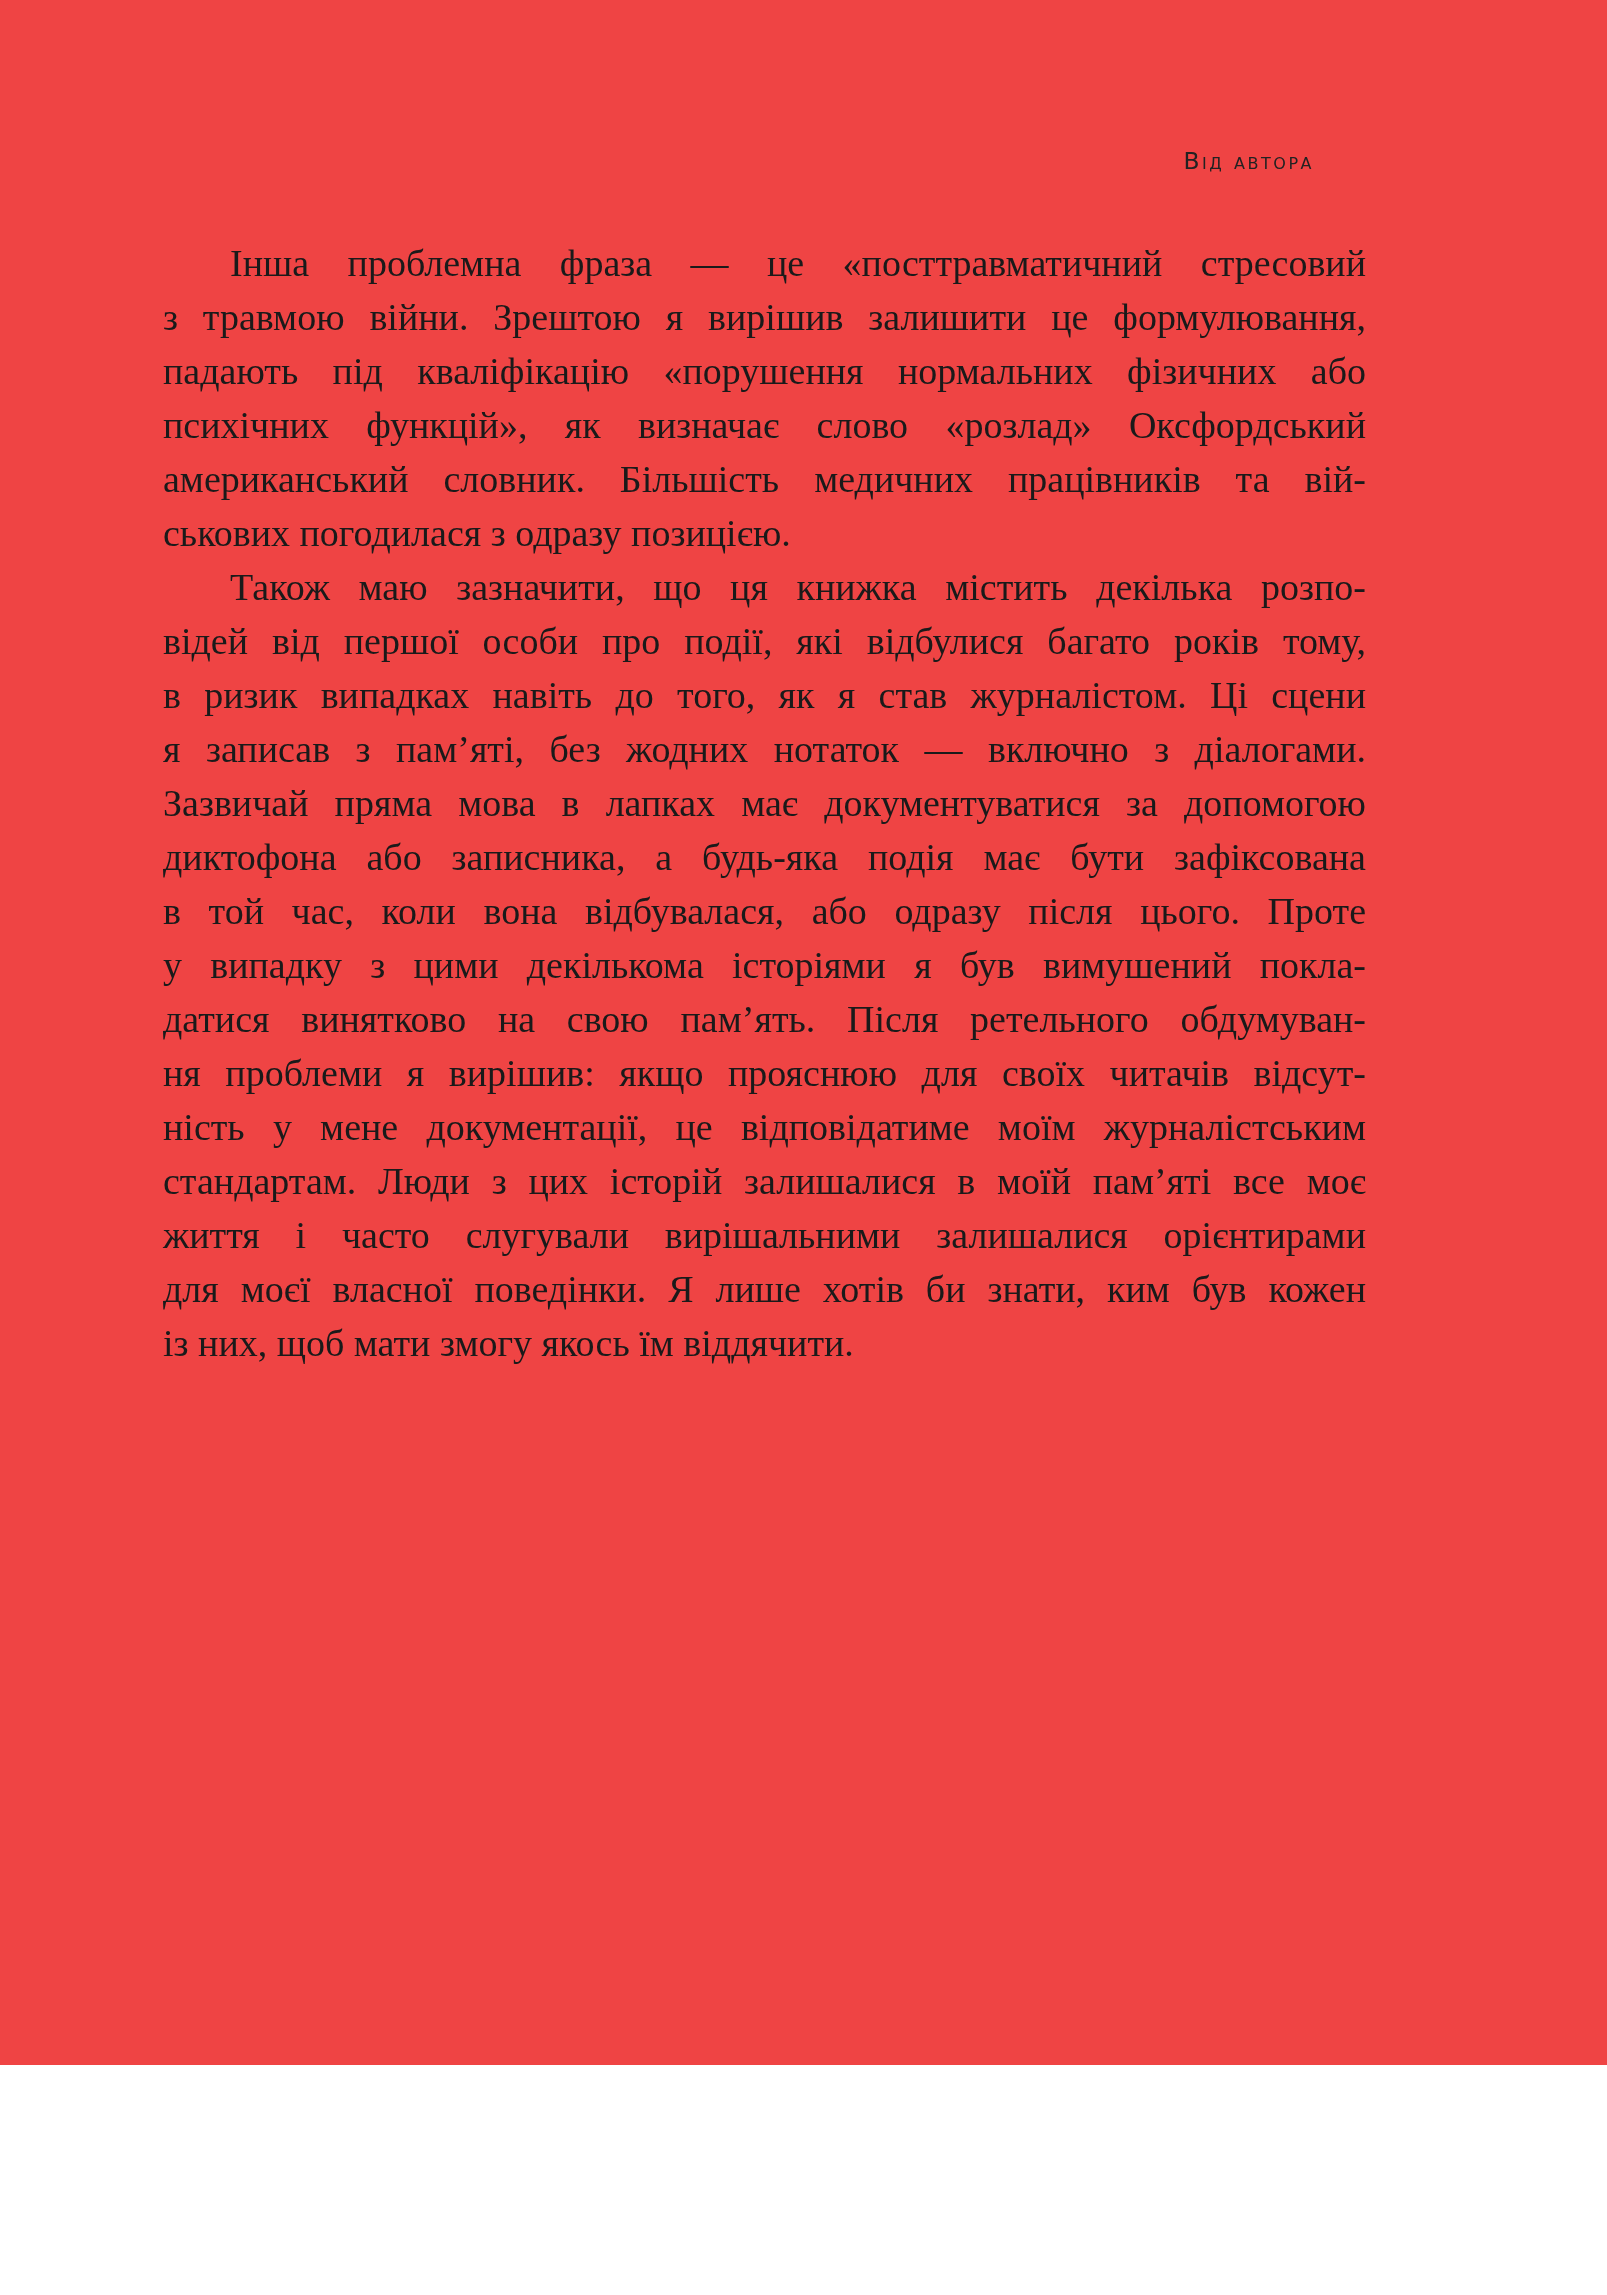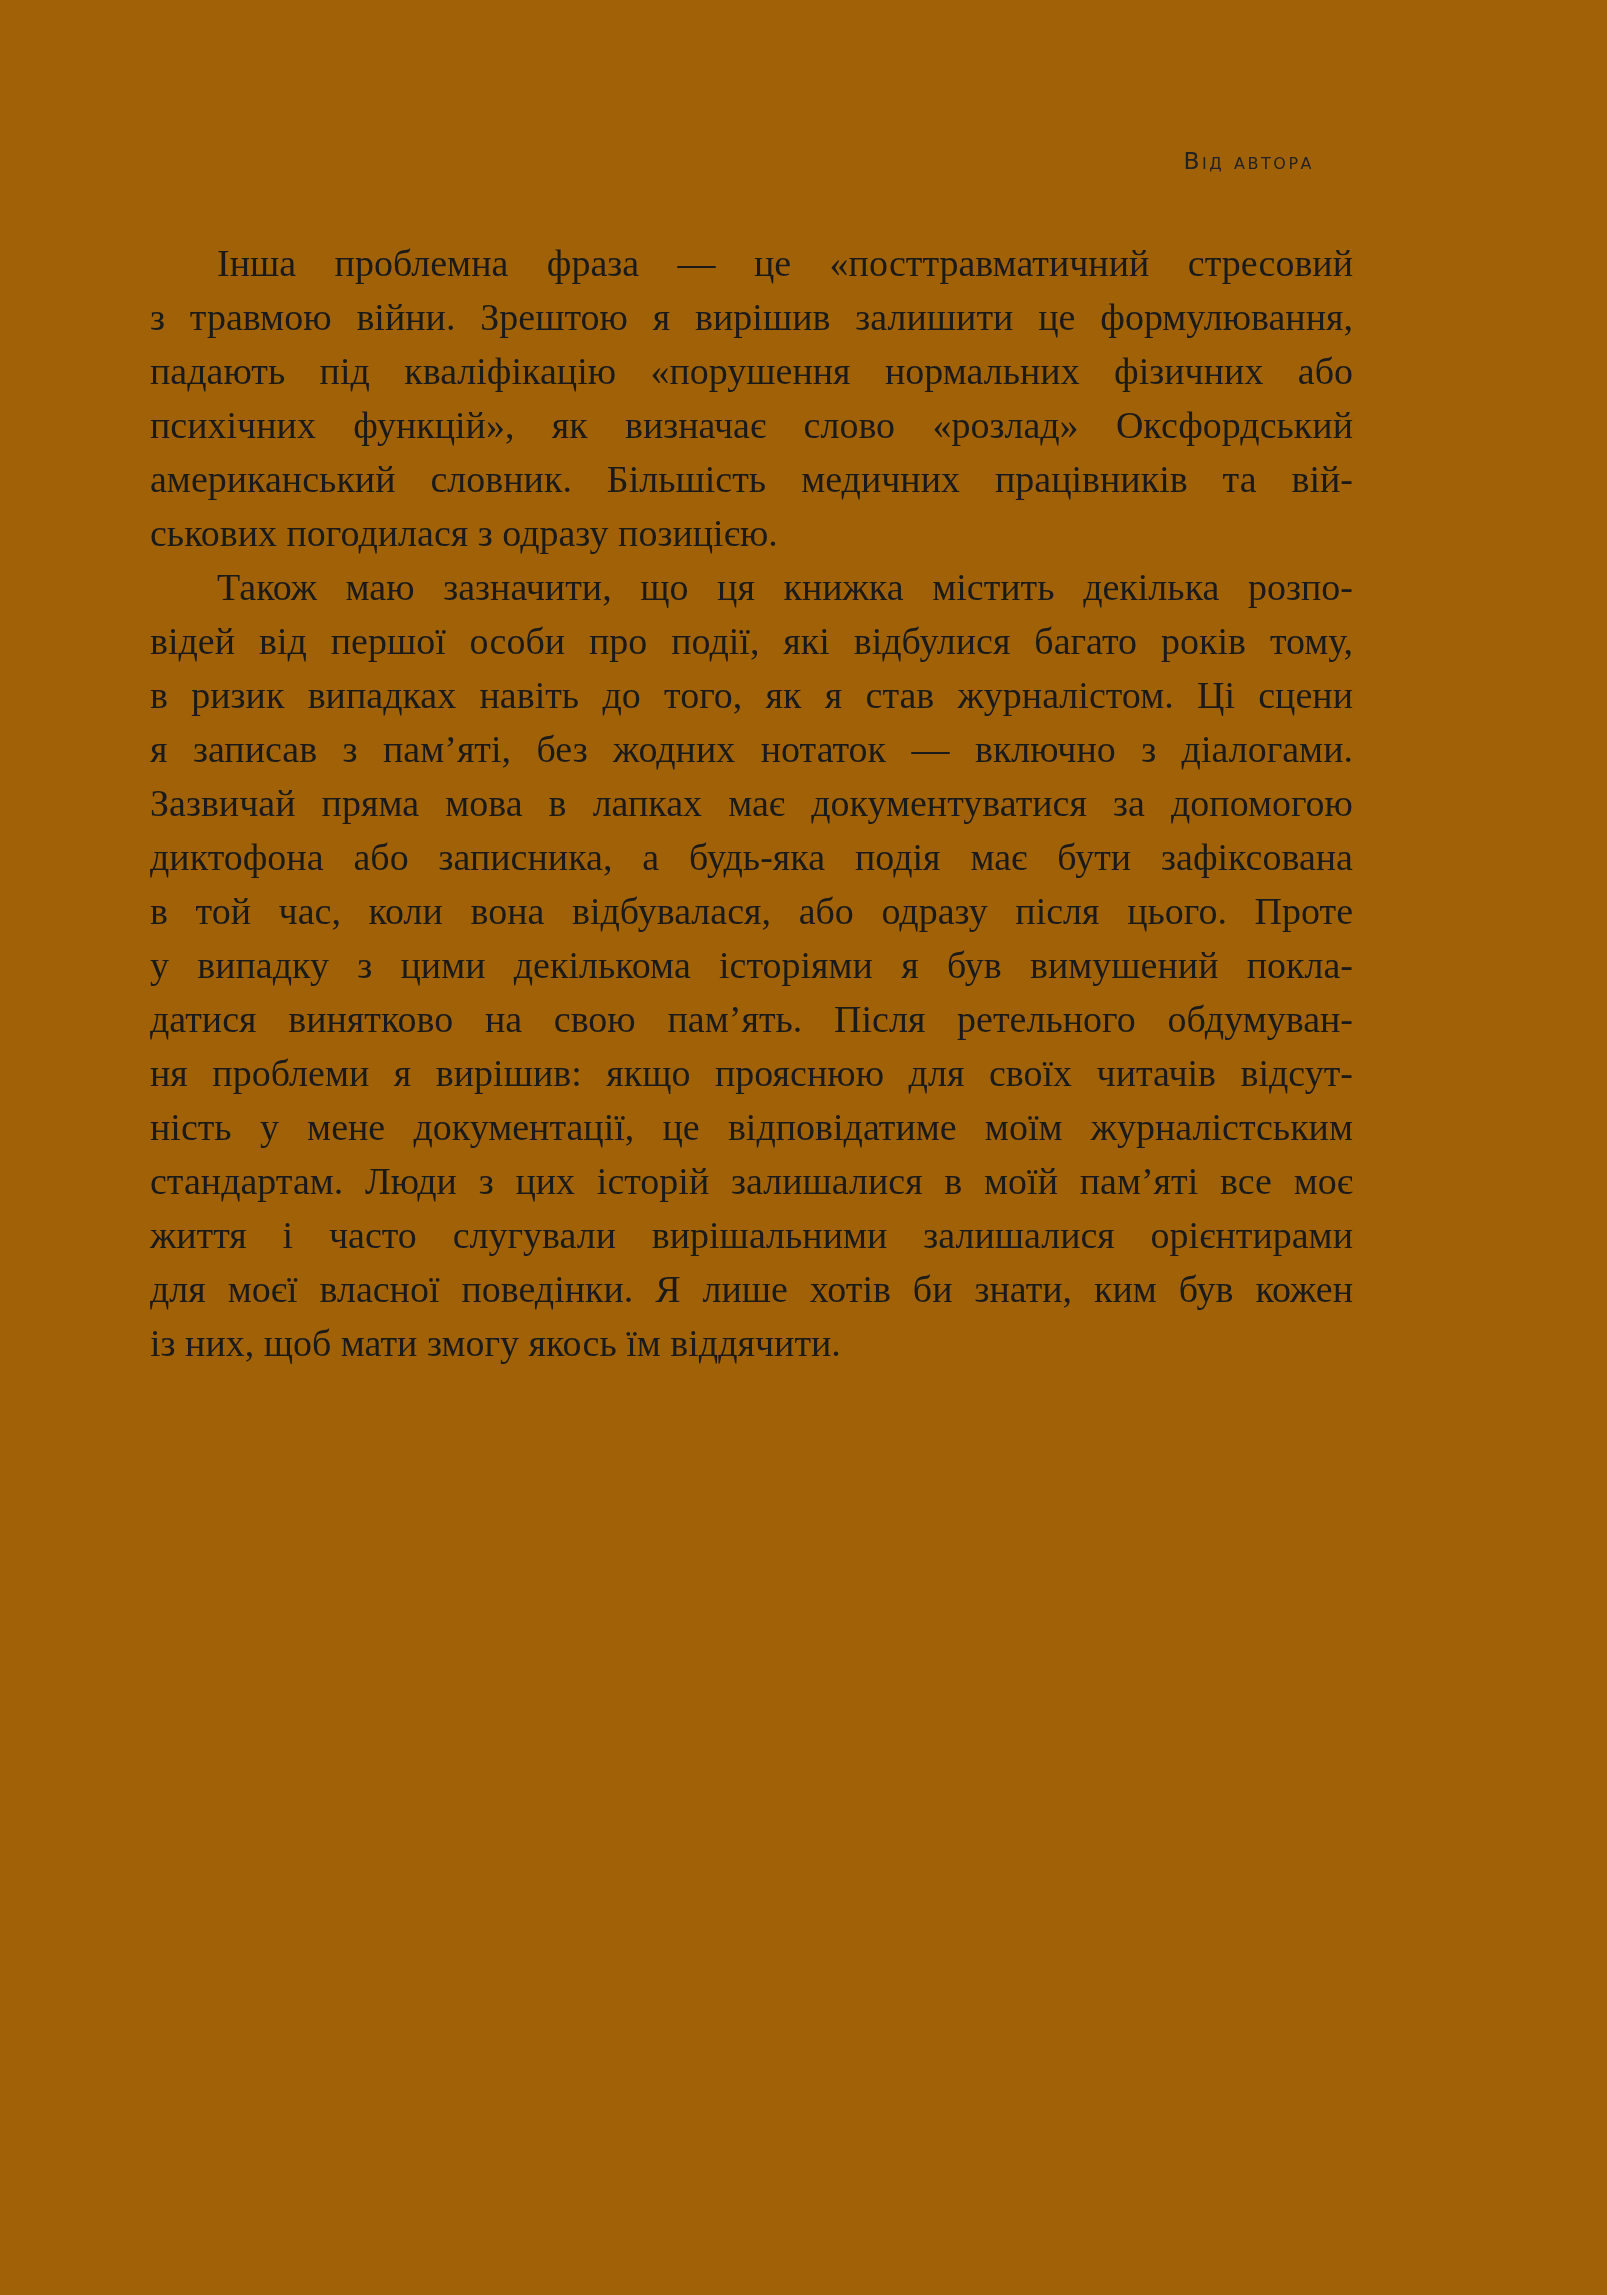--- a/index.html
+++ b/index.html
@@ -11,40 +11,40 @@
       width: 1607px;
       height: 2295px;
       position: relative;
       overflow: hidden;
       color: #1a1a1a;
     }
     .page {
       position: absolute;
       left: 0; top: 0;
       width: 1607px;
-      height: 2295px;
-      background: #a16207;
+      height: 2065px;
+      background: #ef4444;
       text-decoration: underline;
     }
     .running-head {
       position: absolute;
       top: 147px;
       right: 293px;
       font-family: "DejaVu Sans", "Liberation Sans", sans-serif;
       font-size: 23.4px;
       letter-spacing: 2.5px;
       color: #222222;
       white-space: nowrap;
     }
     .running-head .sc {
       font-variant: small-caps;
     }
     .body-text {
       position: absolute;
-      left: 150px;
+      left: 163px;
       top: 236px;
       width: 1203px;
     }
     .line {
       font-family: "Liberation Serif", "DejaVu Serif", serif;
       font-size: 38px;
       height: 54px;
       line-height: 54px;
       white-space: nowrap;
       text-align: justify;

